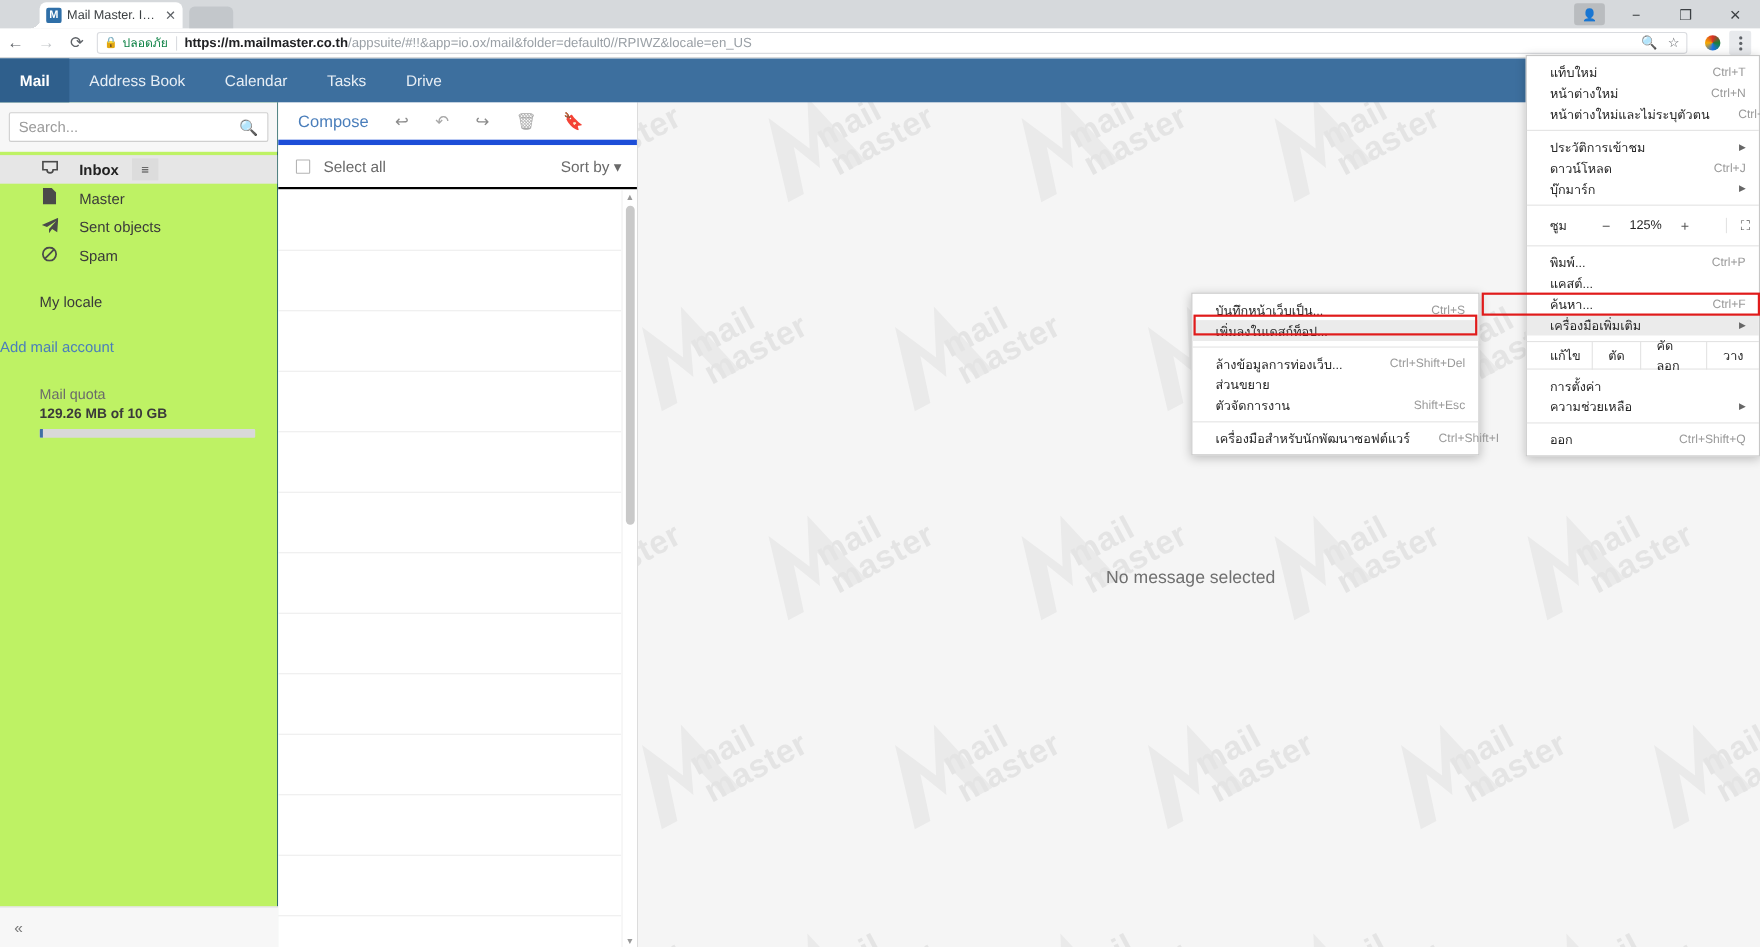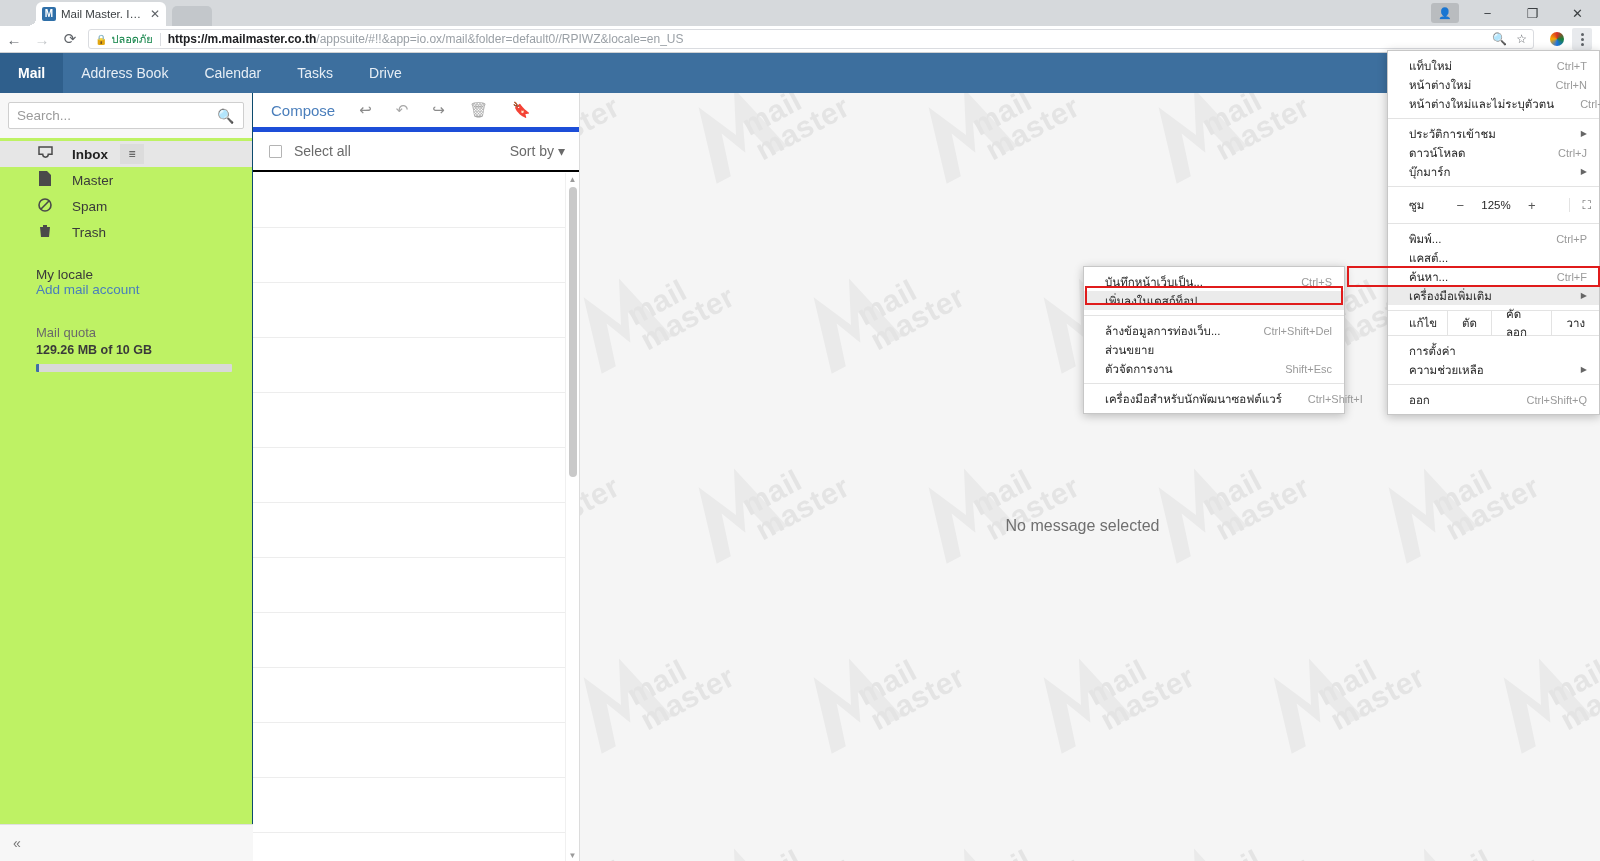--- a/index.html
+++ b/index.html
@@ -132,21 +132,21 @@
   .folder.active { background:#e6e6e6; font-weight:bold; color:#222; }
   .folder .fico {
     position:absolute; left:36px; width:18px; text-align:center; font-size:13px; color:#4a4a4a;
   }
   .folder .flabel { margin-left:24px; }
   .folder .hamb {
     margin-left:12px; width:24px; height:20px; background:#dcdcdc;
     display:flex; align-items:center; justify-content:center; font-size:12px; color:#444;
   }
   .myfolders { margin-top:22px; padding-left:36px; font-size:13.5px; color:#3a3a3a; cursor:pointer; }
-  .addacct { padding-left:36px; font-size:13.5px; color:#4a7ebb; cursor:pointer; }
+  .addacct { margin-top:26px; font-size:13.5px; color:#4a7ebb; cursor:pointer; }
   .quota { margin-top:28px; padding-left:36px; }
   .quota-title { font-size:13px; color:#6a6a6a; }
   .quota-val { font-size:12.5px; color:#3a3a3a; font-weight:bold; margin-top:3px; }
   .quota-bar {
     margin-top:7px; width:196px; height:8px; background:#d9d9d9; border-radius:1px; overflow:hidden;
   }
   .quota-fill { height:8px; background:#3f6fa4; width:5%; }
   .collapse {
     position:absolute; bottom:0; left:0; width:253px; height:37px;
     border-top:1px solid #e0e0e0; display:flex; align-items:center;
@@ -493,31 +493,31 @@
             <span class="flabel">Inbox</span>
             <span class="hamb">≡</span>
           </div>
           <div class="folder">
             <span class="fico"><svg width="12" height="15" viewBox="0 0 12 15">
                 <path d="M0 0h8l4 4v11H0z" fill="#4a4a4a"></path>
               </svg></span>
             <span class="flabel">Master</span>
           </div>
           <div class="folder">
+            <span class="fico"><svg width="15" height="14" viewBox="0 0 16 15">
+                <path d="M16 0L0 7l5 2 9-6-7 8 0 4 3-4 5 3z" fill="#4a4a4a"></path>
+              </svg></span>
+            <span class="flabel">Sent objects</span>
+          </div>
+          <div class="folder">
             <span class="fico"><svg width="14" height="14" viewBox="0 0 14 14">
                 <circle cx="7" cy="7" r="6" fill="none" stroke="#4a4a4a" stroke-width="1.6"></circle>
                 <line x1="2.8" y1="11.2" x2="11.2" y2="2.8" stroke="#4a4a4a" stroke-width="1.6"></line>
               </svg></span>
             <span class="flabel">Spam</span>
-          </div>
-          <div class="folder">
-            <span class="fico"><svg width="12" height="14" viewBox="0 0 12 14">
-                <path d="M1 3h10l-1 10H2zM4 1h4v2H4z" fill="#4a4a4a"></path>
-              </svg></span>
-            <span class="flabel">Trash</span>
           </div>
         </div>
       <div class="myfolders">My locale</div>
       <div class="addacct">Add mail account</div>
       <div class="quota">
         <div class="quota-title">Mail quota</div>
         <div class="quota-val">129.26 MB of 10 GB</div>
         <div class="quota-bar">
           <div class="quota-fill" id="quotaFill" style="width: 1.3%; background: rgb(63, 111, 164);"></div>
         </div>

